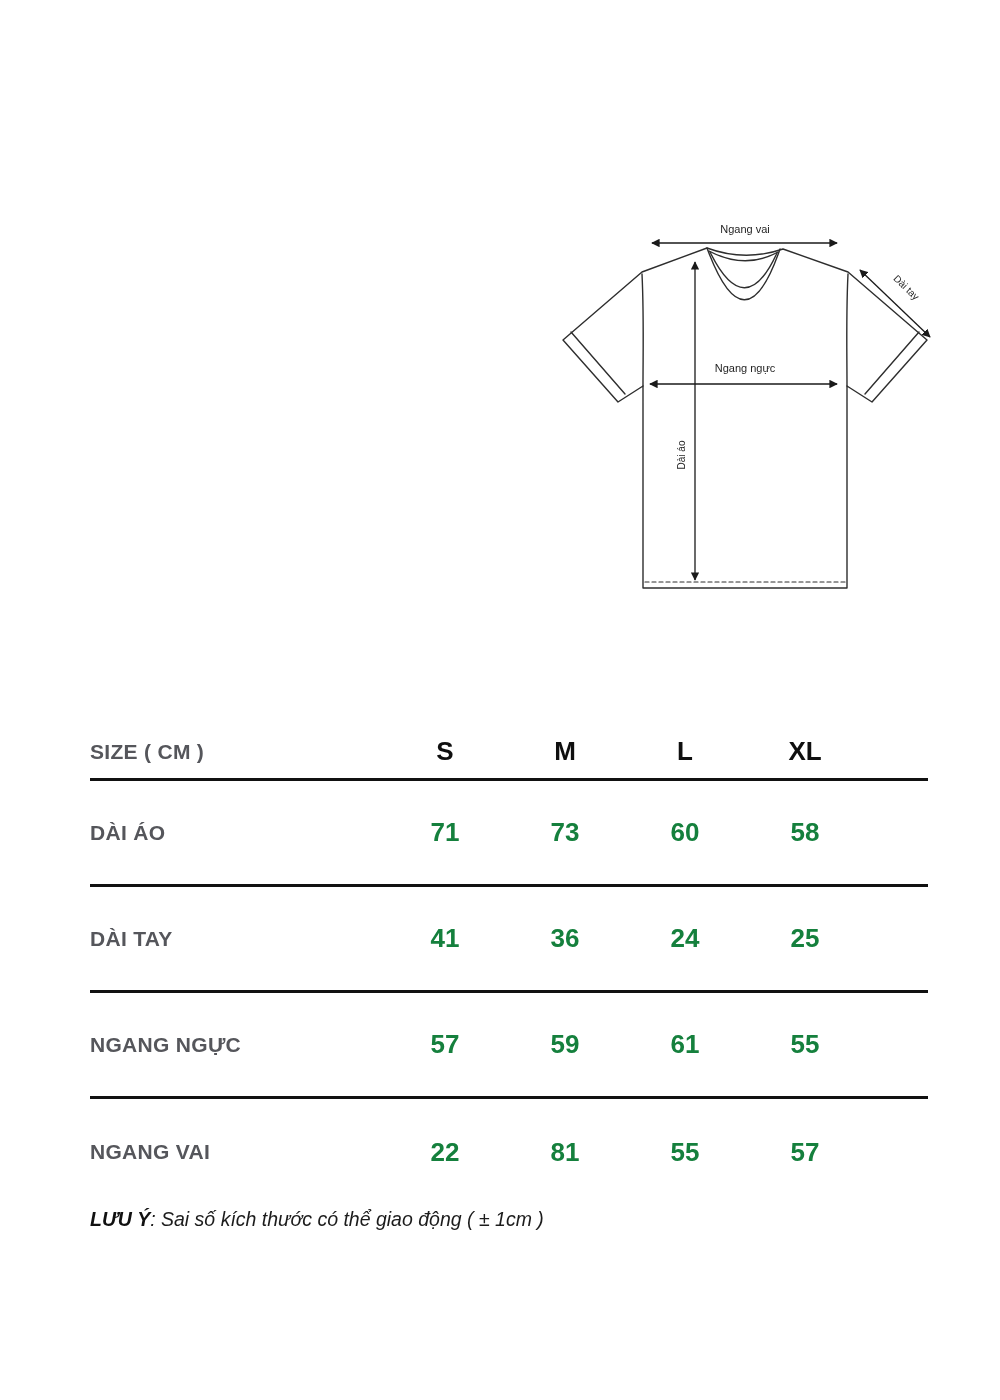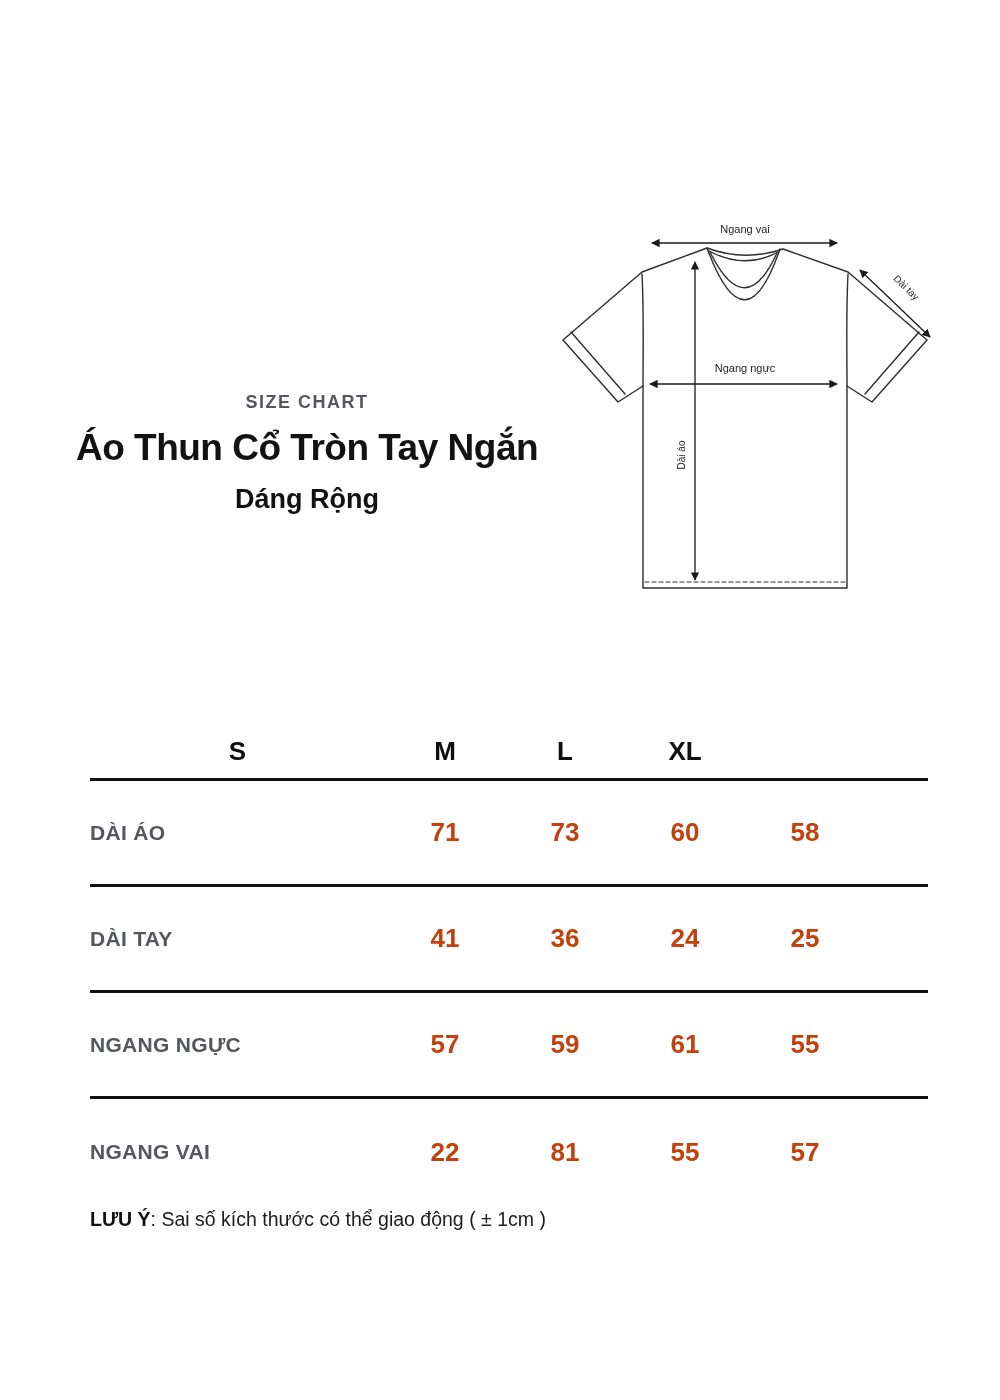--- a/index.html
+++ b/index.html
@@ -17,35 +17,30 @@
   .diagram svg{display:block;}
   .diagram text{font-family:"Liberation Sans","DejaVu Sans",sans-serif;}
   
   .size-table{position:absolute;left:90px;top:725px;width:838px;}
   .trow{display:grid;grid-template-columns:295px 120px 120px 120px 120px;align-items:center;}
   .trow-head{height:53px;border-bottom:3px solid #111;}
   .trow-body{height:103px;border-bottom:3px solid #111;}
   .trow-last{height:106px;border-bottom:none;}
   .head-label,.row-label{font-size:21px;font-weight:bold;color:#55565b;letter-spacing:0.3px;}
   .size-cell{font-size:26px;font-weight:bold;color:#0f0f0f;text-align:center;}
-  .val-cell{font-size:26px;font-weight:bold;color:#c2410c;text-align:center;}
+  .val-cell{font-size:26px;font-weight:bold;color:#15803d;text-align:center;}
   
-  .note{position:absolute;left:90px;top:1208px;font-size:19.5px;color:#1c1c1c;margin:0;}
+  .note{position:absolute;left:90px;top:1208px;font-size:19.5px;color:#1c1c1c;margin:0;font-style:italic;}
   .note b{font-weight:bold;color:#111;}
 </style>
 </head>
 <body>
 
 <div class="canvas">
 
-  <section class="title-block">
-    <div class="eyebrow">SIZE CHART</div>
-    <h1 class="main-title">Áo Thun Cổ Tròn Tay Ngắn</h1>
-    <h2 class="sub-title">Dáng Rộng</h2>
-  </section>
 
   <figure class="diagram">
     <svg viewBox="0 0 400 420" width="400" height="420">
       <defs>
         <marker id="arw" viewBox="0 0 10 10" refX="9" refY="5" markerWidth="6.5" markerHeight="6.5" orient="auto-start-reverse">
           <path d="M0,0 L10,5 L0,10 Z" fill="#1a1a1a"></path>
         </marker>
       </defs>
 
       <g fill="none" stroke="#2e2e2e" stroke-width="1.4" stroke-linejoin="round" stroke-linecap="round">
@@ -72,20 +67,21 @@
         <text x="195" y="172">Ngang ngực</text>
         <text transform="translate(135,255) rotate(-90)" font-size="10">Dài áo</text>
         <text transform="translate(354,90) rotate(44)" font-size="10">Dài tay</text>
       </g>
     </svg>
   </figure>
 
   <section class="size-table">
 
     <div class="trow trow-head">
+      <div class="head-label">SIZE ( CM )</div>
       <div class="size-cell">S</div>
       <div class="size-cell">M</div>
       <div class="size-cell">L</div>
       <div class="size-cell">XL</div>
     </div>
 
     <div class="trow trow-body">
       <div class="row-label">DÀI ÁO</div>
       <div class="val-cell">71</div>
       <div class="val-cell">73</div>

